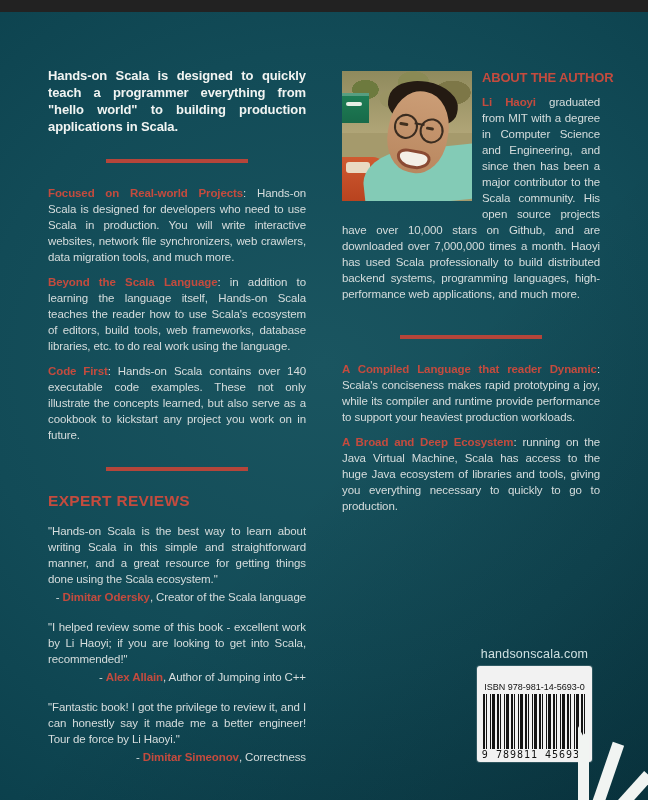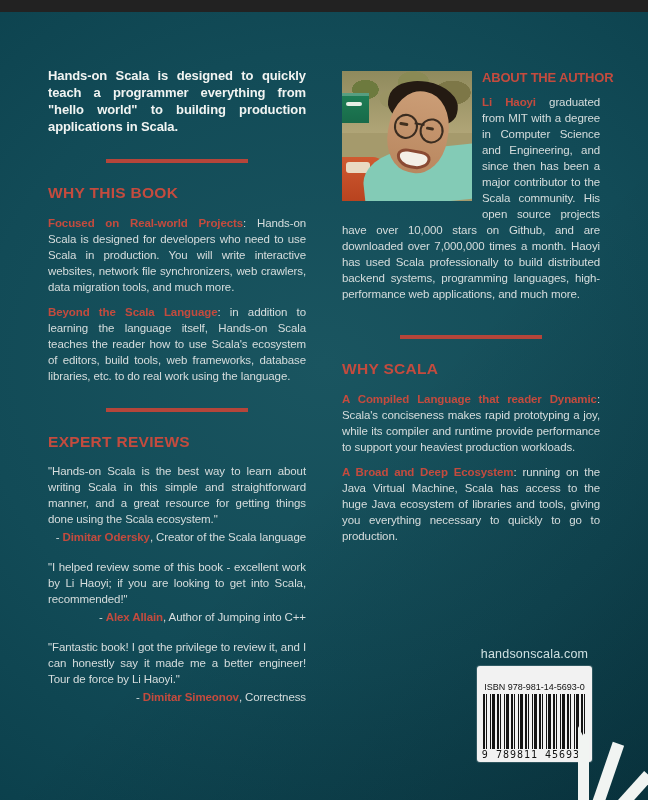--- a/index.html
+++ b/index.html
@@ -96,24 +96,24 @@
 <body>
 
 <div class="page">
   <div class="cols">
 
     <div class="col">
       <p class="intro">Hands-on Scala is designed to quickly teach a programmer everything from "hello world" to building production applications in Scala.</p>
 
       <div class="divider"></div>
 
-      <h2>WHY THIS BOOK</h2>
 
       <p><span class="lead">Focused on Real-world Projects</span><span>: Hands-on Scala is designed for developers who need to use Scala in production. You will write interactive websites, network file synchronizers, web crawlers, data migration tools, and much more.</span></p>
       <p><span class="lead">Beyond the Scala Language</span><span>: in addition to learning the language itself, Hands-on Scala teaches the reader how to use Scala's ecosystem of editors, build tools, web frameworks, database libraries, etc. to do real work using the language.</span></p>
+      <p><span class="lead">Code First</span><span>: Hands-on Scala contains over 140 executable code examples. These not only illustrate the concepts learned, but also serve as a cookbook to kickstart any project you work on in future.</span></p>
 
       <div class="divider"></div>
 
       <h2>EXPERT REVIEWS</h2>
 
       <div class="review">
         <p class="quote">"Hands-on Scala is the best way to learn about writing Scala in this simple and straightforward manner, and a great resource for getting things done using the Scala ecosystem."</p>
         <p class="attribution"><span>- </span><span class="name">Dimitar Odersky</span><span>, Creator of the Scala language</span></p>
       </div>
       <div class="review">
@@ -143,21 +143,20 @@
             <div class="ph-bridge"></div>
             <div class="ph-smile"></div>
           </div>
         </div>
         <h2>ABOUT THE AUTHOR</h2>
         <p><span class="lead">Li Haoyi</span><span> graduated from MIT with a degree in Computer Science and Engineering, and since then has been a major contributor to the Scala community. His open source projects have over 10,000 stars on Github, and are downloaded over 7,000,000 times a month. Haoyi has used Scala professionally to build distributed backend systems, programming languages, high-performance web applications, and much more.</span></p>
       </div>
 
       <div class="divider"></div>
 
-      <h2>WHY SCALA</h2>
 
       <p><span class="lead">A Compiled Language that reader Dynamic</span><span>: Scala's conciseness makes rapid prototyping a joy, while its compiler and runtime provide performance to support your heaviest production workloads.</span></p>
       <p><span class="lead">A Broad and Deep Ecosystem</span><span>: running on the Java Virtual Machine, Scala has access to the huge Java ecosystem of libraries and tools, giving you everything necessary to quickly to go to production.</span></p>
     </div>
   </div>
 
   <div class="footer">
     <div class="website">handsonscala.com</div>
     <div class="barcode-box">
       <div class="isbn-label">ISBN 978-981-14-5693-0</div>

